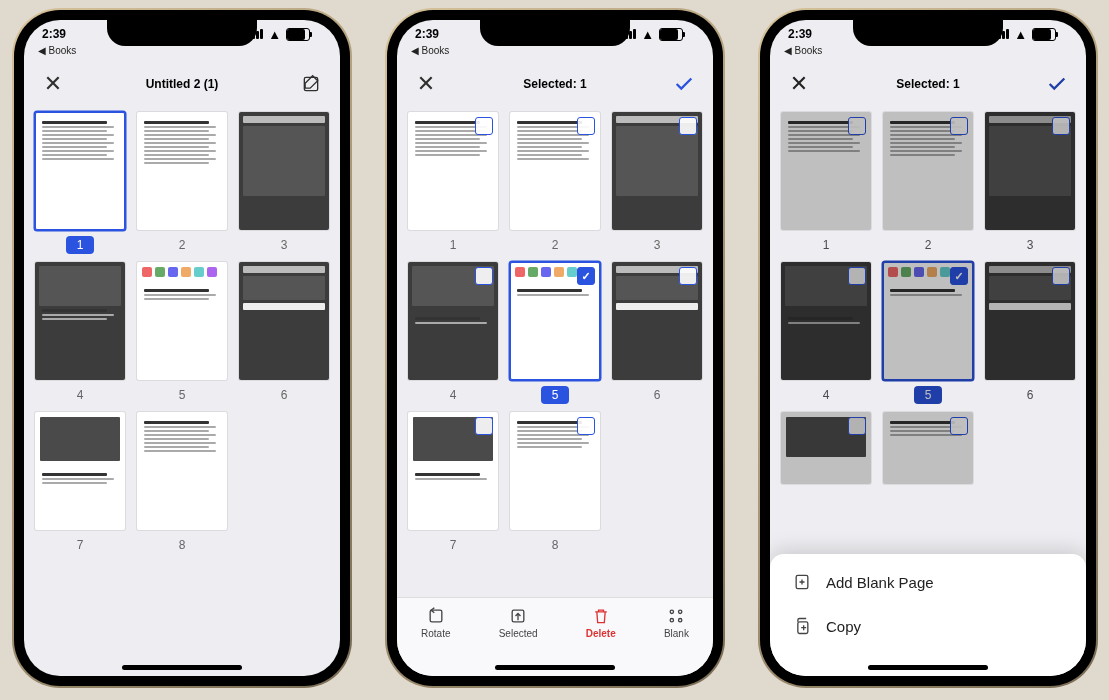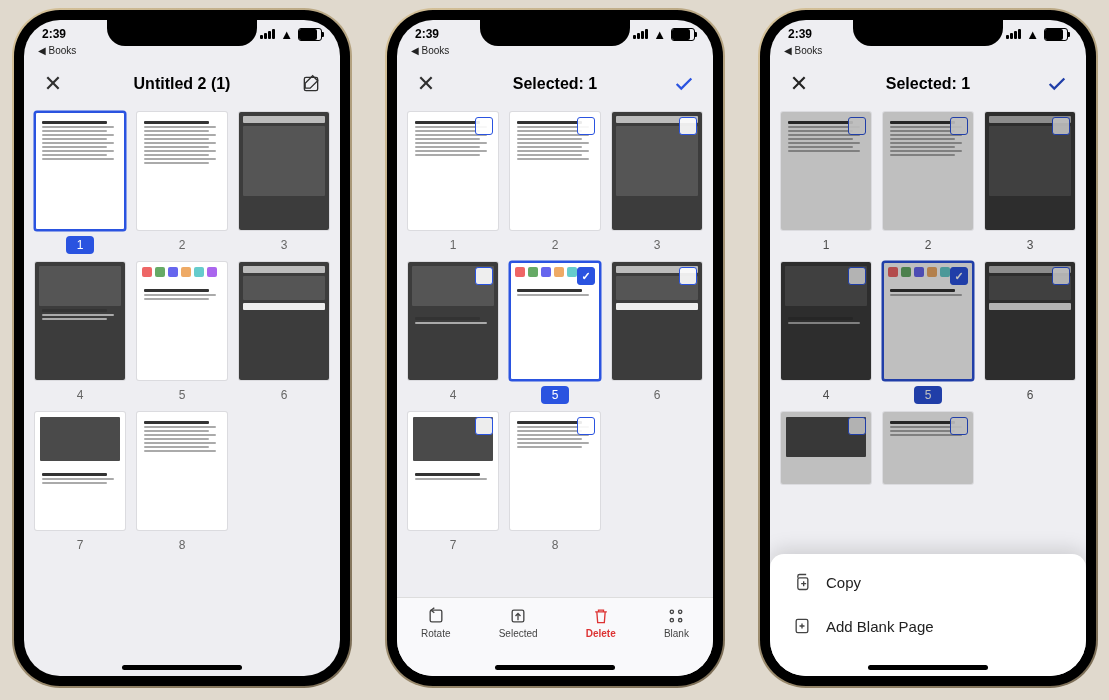--- a/index.html
+++ b/index.html
@@ -2,32 +2,32 @@
 <html><head>
 <meta charset="utf-8">
 <style>
   html,body{margin:0;padding:0;background:#e0d9cd;font-family:-apple-system,Helvetica,Arial,sans-serif;}
   .stage{width:1109px;height:700px;position:relative;background:#e0d9cd;overflow:hidden;}
   .phone{position:absolute;width:340px;height:680px;border-radius:48px;background:linear-gradient(135deg,#d7c39a,#7a6c55);padding:2px;box-sizing:border-box;}
   .phone-inner{width:100%;height:100%;border-radius:46px;background:#000;box-sizing:border-box;padding:10px;}
   .screen{position:relative;width:100%;height:100%;border-radius:36px;background:#eeeef2;overflow:hidden;}
   .dim .screen-body, .dim .nav{filter:brightness(.75);}
   .notch{position:absolute;top:0;left:50%;transform:translateX(-50%);width:150px;height:26px;background:#000;border-bottom-left-radius:18px;border-bottom-right-radius:18px;z-index:5;}
-  .status{position:absolute;top:4px;left:0;right:0;height:20px;display:flex;justify-content:space-between;align-items:center;padding:0 18px;font-size:12px;font-weight:600;color:#000;z-index:4;}
+  .status{position:absolute;top:4px;left:0;right:12px;height:20px;display:flex;justify-content:space-between;align-items:center;padding:0 18px;font-size:12px;font-weight:600;color:#000;z-index:4;}
   .status .right{display:flex;gap:5px;align-items:center;}
   .sig{display:flex;gap:1px;align-items:flex-end;}
   .sig span{width:3px;background:#000;border-radius:1px;}
   .sig span:nth-child(1){height:4px}.sig span:nth-child(2){height:6px}.sig span:nth-child(3){height:8px}.sig span:nth-child(4){height:10px}
   .wifi{font-size:13px;line-height:1;}
   .batt{width:22px;height:11px;border:1px solid #000;border-radius:3px;position:relative;}
   .batt::after{content:"";position:absolute;right:-3px;top:3px;width:2px;height:5px;background:#000;border-radius:0 1px 1px 0;}
   .batt i{display:block;width:80%;height:100%;background:#000;border-radius:2px;}
   .back-app{position:absolute;top:25px;left:14px;font-size:10px;color:#222;z-index:4;}
   .nav{position:absolute;top:42px;left:0;right:0;height:44px;display:flex;align-items:center;justify-content:space-between;padding:0 16px;z-index:4;}
-  .nav .title{font-weight:600;font-size:16px;}
+  .nav .title{font-weight:600;font-size:12px;}
   .icon-btn{width:26px;height:26px;display:flex;align-items:center;justify-content:center;}
   .close-x{font-size:22px;color:#2f2f2f;}
   .edit svg{width:20px;height:20px;stroke:#2f2f2f;fill:none;stroke-width:1.6;}
   .check-btn svg{width:22px;height:22px;stroke:#2a53e0;fill:none;stroke-width:2.5;}
   .screen-body{position:absolute;top:92px;bottom:0;left:0;right:0;padding:0 10px;box-sizing:border-box;}
   .grid{display:grid;grid-template-columns:repeat(3,1fr);gap:8px 10px;}
   .cell{display:flex;flex-direction:column;align-items:center;}
   .thumb{width:88px;height:116px;background:#fff;border:1.5px solid transparent;border-radius:2px;box-shadow:0 0 0 1px rgba(0,0,0,.08);position:relative;overflow:hidden;}
   .thumb.selected{border-color:#2a53e0;box-shadow:0 0 0 1.5px #2a53e0;}
   .thumb.dark{background:#3c3c3c;}
@@ -506,32 +506,32 @@
                     <div></div>
                     <div></div>
                   </div>
                 </div>
               </div>
     </div>
   </div>
   <div class="sheet">
     <div class="sheet-item">
               <svg viewBox="0 0 24 24">
+                <rect x="5" y="4" width="14" height="16" rx="2"></rect>
+                <path d="M9 12h6M12 9v6"></path>
+              </svg>
+              <span>Add Blank Page</span>
+            </div>
+    <div class="sheet-item">
+              <svg viewBox="0 0 24 24">
                 <rect x="7" y="7" width="12" height="14" rx="2"></rect>
                 <path d="M7 7V5a2 2 0 012-2h8"></path>
                 <path d="M11 14h6M14 11v6"></path>
               </svg>
               <span>Copy</span>
             </div>
-    <div class="sheet-item">
-              <svg viewBox="0 0 24 24">
-                <rect x="5" y="4" width="14" height="16" rx="2"></rect>
-                <path d="M9 12h6M12 9v6"></path>
-              </svg>
-              <span>Add Blank Page</span>
-            </div>
   </div>
   <div class="home-ind"></div>
  </div>
       </div>
 </div>
 
 </div>
 
 </body></html>

